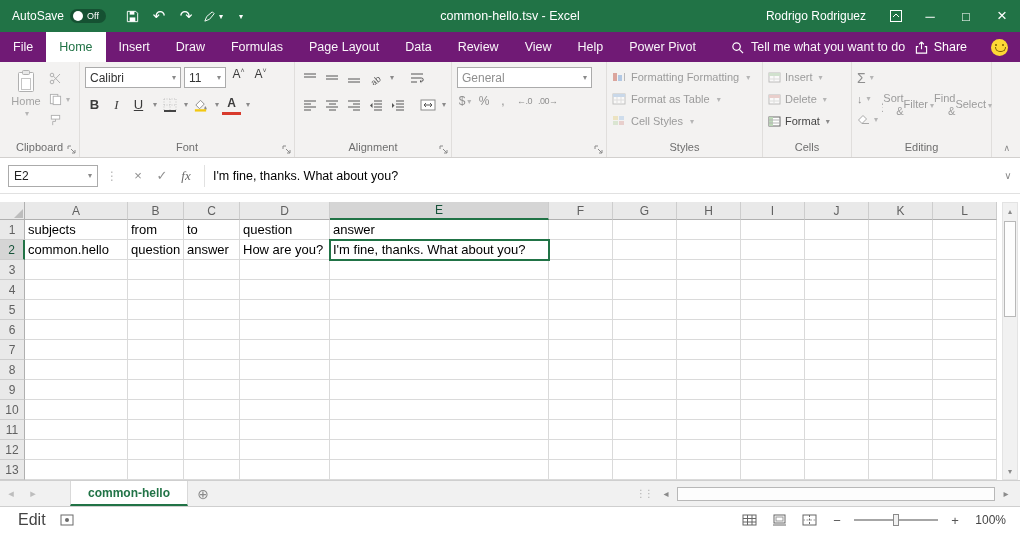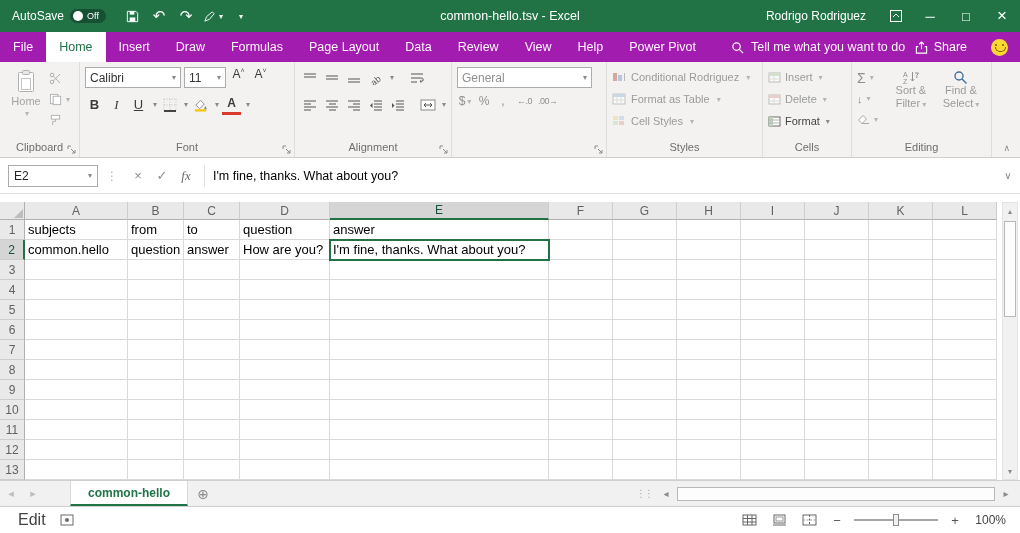--- a/index.html
+++ b/index.html
@@ -18,21 +18,21 @@
   .qat{display:flex;align-items:center;gap:3px;margin-left:4px;}
   .qat-btn{min-width:24px;height:26px;display:flex;align-items:center;justify-content:center;color:#fff;font-size:15px;gap:1px;}
   .win-title{position:absolute;left:0;right:0;text-align:center;font-size:12.5px;pointer-events:none;}
   .tb-right{margin-left:auto;display:flex;align-items:center;height:100%;z-index:2;}
   .user-name{font-size:12px;margin-right:14px;}
   .tb-icon{width:32px;height:100%;display:flex;align-items:center;justify-content:center;}
   .win-btn{width:36px;height:100%;display:flex;align-items:center;justify-content:center;font-size:13px;color:#fff;}
   .win-btn.close{font-size:17px;}
 
   
-  .menubar{height:30px;background:#a21caf;display:flex;align-items:stretch;color:#fff;}
+  .menubar{height:30px;background:#701a75;display:flex;align-items:stretch;color:#fff;}
   .tabs{display:flex;}
   .mtab{padding:0 13px;display:flex;align-items:center;font-size:12.5px;color:rgba(255,255,255,.96);}
   .mtab.active{background:#fff;color:#217346;}
   .tellme{display:flex;align-items:center;gap:7px;margin-left:22px;font-size:12.5px;color:rgba(255,255,255,.96);}
   .share{margin-left:auto;display:flex;align-items:center;gap:6px;padding-right:24px;font-size:12.5px;}
   .smiley-wrap{display:flex;align-items:center;padding-right:12px;}
   .smiley{width:17px;height:17px;border-radius:50%;background:#fdd835;position:relative;}
   .smiley:before{content:"";position:absolute;top:5px;left:4px;width:2px;height:2px;background:#7a5d00;border-radius:50%;box-shadow:7px 0 0 #7a5d00;}
   .smiley:after{content:"";position:absolute;left:4px;top:8px;width:9px;height:4px;border:1px solid #7a5d00;border-top:none;border-radius:0 0 9px 9px;}
 
@@ -50,21 +50,21 @@
   .dis, .dis *{color:#a3a3a3;}
   .paste{width:42px;display:flex;flex-direction:column;align-items:center;gap:2px;padding-top:2px;}
   .paste .lbl{font-size:11px;color:#a3a3a3;}
   .minis{display:flex;flex-direction:column;gap:4px;margin-left:2px;padding-top:3px;}
   .mini{display:flex;align-items:center;gap:2px;height:17px;}
   .stylebtn{display:flex;align-items:center;gap:5px;height:20px;font-size:11px;color:#9b9b9b;}
   .stylebtn .ic{opacity:.55;}
   .cellbtn{display:flex;align-items:center;gap:4px;height:20px;font-size:11px;color:#9b9b9b;}
   .cellbtn.en{color:#444;}
   .edit-minis{display:flex;flex-direction:column;gap:4px;padding-top:2px;width:30px;}
-  .big2{width:52px;display:flex;flex-direction:column;align-items:center;font-size:11px;color:#9b9b9b;line-height:13px;padding-top:3px;text-align:right;}
+  .big2{width:52px;display:flex;flex-direction:row;align-items:center;font-size:11px;color:#9b9b9b;line-height:13px;padding-top:3px;text-align:right;}
   .sigma{font-size:14px;color:#8f8f8f;}
   .numbtn{font-size:12px;color:#8f8f8f;display:flex;align-items:center;min-width:16px;justify-content:center;}
   .decbtn{font-size:9px;color:#8f8f8f;letter-spacing:-.5px;margin-left:3px;}
   .fontcolor{font-weight:bold;color:#3b3b3b;border-bottom:3px solid #d83b2d;line-height:12px;font-size:12px;padding:0 1px;}
   .sizeA{font-size:12px;color:#3b3b3b;display:flex;align-items:flex-start;}
   .sizeA sup{font-size:7px;color:#555;}
   .collapse-ribbon{position:absolute;right:10px;bottom:4px;font-size:9px;color:#8a8a8a;}
 
   
   .formula-row{height:36px;display:flex;align-items:center;border-bottom:1px solid #e1e1e1;background:#fff;padding-left:8px;}
@@ -404,21 +404,21 @@
     <div class="rbody">
       <div class="rrows" style="gap:2px">
         <div class="stylebtn">
           <span class="ic">
               <svg width="14" height="12">
                 <rect x="1" y="2" width="4" height="8" fill="#c8675a"></rect>
                 <rect x="6" y="4" width="4" height="6" fill="#7da7d9"></rect>
                 <path d="M12.5 2v8" stroke="#8a8a8a"></path>
               </svg>
             </span>
-          <span>Conditional Rodriguez</span>
+          <span>Formatting Formatting</span>
             <span class="dd dis">▾</span>
         </div>
         <div class="stylebtn">
           <span class="ic">
               <svg width="14" height="12">
                 <rect x="1" y="1" width="12" height="10" fill="#fff" stroke="#9a9a9a"></rect>
                 <rect x="1" y="1" width="12" height="3" fill="#a8c3e4"></rect>
                 <path d="M1 7h12M5 4v7M9 4v7" stroke="#cfcfcf"></path>
               </svg>
             </span>

